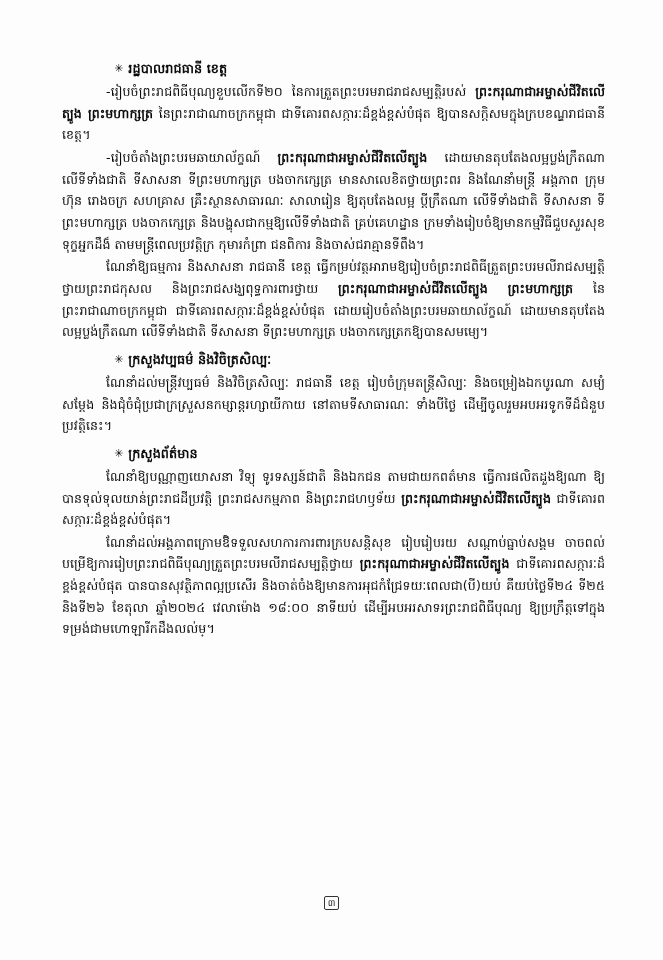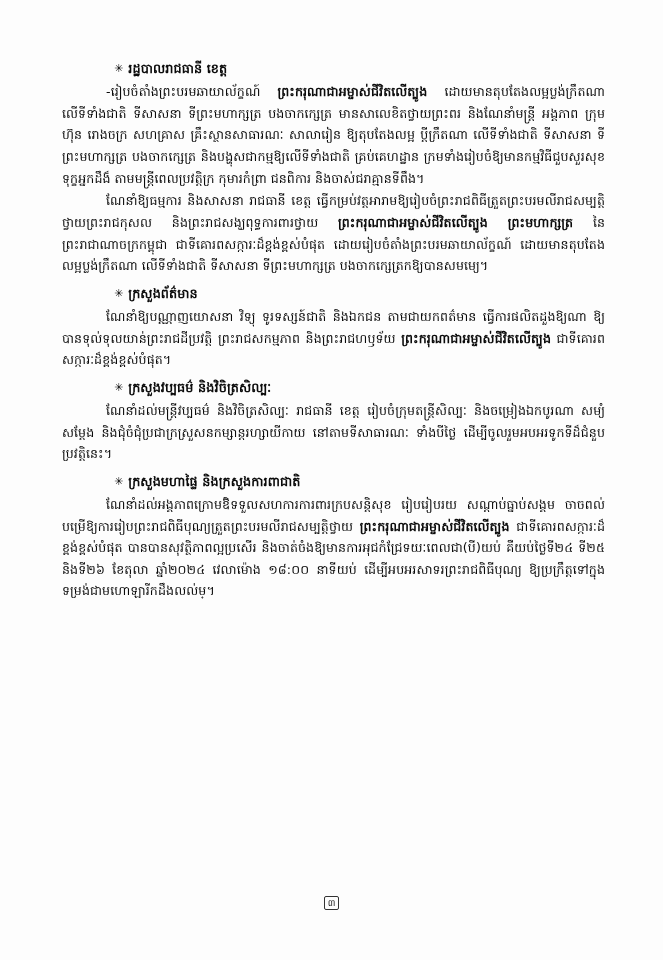--- a/index.html
+++ b/index.html
@@ -77,45 +77,43 @@
 </head>
 <body>
 
 <div class="page">
   <div class="doc-body">
 
     <div class="section">
       <div class="heading">
         <span class="star">✳</span><span>រដ្ឋបាលរាជធានី ខេត្ត</span>
       </div>
+      <p class="para dash"><span>-រៀបចំព្រះរាជពិធីបុណ្យខួបលើកទី២០ នៃការត្រួតព្រះបរមរាជរាជសម្បត្តិរបស់ </span><span class="b">ព្រះករុណាជាអម្ចាស់ជីវិតលើត្បូង ព្រះមហាក្សត្រ</span><span> នៃព្រះរាជាណាចក្រកម្ពុជា ជាទីគោរពសក្ការៈដ៏ខ្ពង់ខ្ពស់បំផុត ឱ្យបានសក្តិសមក្នុងក្របខណ្ឌរាជធានី ខេត្ត។</span></p>
       <p class="para dash"><span>-រៀបចំតាំងព្រះបរមឆាយាល័ក្ខណ៍ </span><span class="b">ព្រះករុណាជាអម្ចាស់ជីវិតលើត្បូង</span><span> ដោយមានតុបតែងលម្អប្លង់ក្រឹតណា លើទីទាំងជាតិ ទីសាសនា ទីព្រះមហាក្សត្រ បងចាកក្សេត្រ មានសាលេខិតថ្វាយព្រះពរ និងណែនាំមន្ត្រី អង្គភាព ក្រុមហ៊ុន រោងចក្រ សហគ្រាស គ្រឹះស្ថានសាធារណៈ សាលារៀន ឱ្យតុបតែងលម្អ ប្តីក្រឹតណា លើទីទាំងជាតិ ទីសាសនា ទីព្រះមហាក្សត្រ បងចាកក្សេត្រ និងបង្ហុសជាកម្មឱ្យលើទីទាំងជាតិ គ្រប់គេហដ្ឋាន ក្រមទាំងរៀបចំឱ្យមានកម្មវិធីជួបសួរសុខទុក្ខអ្នកដឹង៏ តាមមន្ត្រីពេលប្រវត្តិក្រ កុមារកំព្រា ជនពិការ និងចាស់ជរាគ្មានទីពឹង។</span></p>
     </div>
 
     <div class="section">
       <p class="para"><span>ណែនាំឱ្យធម្មការ និងសាសនា រាជធានី ខេត្ត ធ្វើកម្រប់វត្តអារាមឱ្យរៀបចំព្រះរាជពិធីត្រួតព្រះបរមលីរាជសម្បត្តិថ្វាយព្រះរាជកុសល និងព្រះរាជសង្ឃពុទ្ធការពារថ្វាយ </span><span class="b">ព្រះករុណាជាអម្ចាស់ជីវិតលើត្បូង ព្រះមហាក្សត្រ</span><span> នៃព្រះរាជាណាចក្រកម្ពុជា ជាទីគោរពសក្ការៈដ៏ខ្ពង់ខ្ពស់បំផុត ដោយរៀបចំតាំងព្រះបរមឆាយាល័ក្ខណ៍ ដោយមានតុបតែងលម្អប្លង់ក្រឹតណា លើទីទាំងជាតិ ទីសាសនា ទីព្រះមហាក្សត្រ បងចាកក្សេត្រកឱ្យបានសមម្យេ។</span></p>
-    </div>
-
-    <div class="section">
-      <div class="heading">
-        <span class="star">✳</span><span>ក្រសួងព័ត៌មាន</span>
-      </div>
-      <p class="para"><span>ណែនាំឱ្យបណ្ណាញយោសនា វិទ្យុ ទូរទស្សន៍ជាតិ និងឯកជន តាមជាយកពត៌មាន ធ្វើការផលិតដួងឱ្យណា ឱ្យបានទុល់ទុលយាន់ព្រះរាជដីប្រវត្តិ ព្រះរាជសកម្មភាព និងព្រះរាជហឫទ័យ </span><span class="b">ព្រះករុណាជាអម្ចាស់ជីវិតលើត្បូង</span><span> ជាទីគោរពសក្ការៈដ៏ខ្ពង់ខ្ពស់បំផុត។</span></p>
     </div>
 
     <div class="section">
       <div class="heading">
         <span class="star">✳</span><span>ក្រសួងវប្បធម៌ និងវិចិត្រសិល្បៈ</span>
       </div>
       <p class="para"><span>ណែនាំដល់មន្ត្រីវប្បធម៌ និងវិចិត្រសិល្បៈ រាជធានី ខេត្ត រៀបចំក្រុមតន្ត្រីសិល្បៈ និងចម្រៀងឯកបូរណា សម្យំ សម្ដែង និងជុំចំជុំប្រជាក្រស្រួសនកម្សាន្តរហ្សាយីកាយ នៅតាមទីសាធារណៈ ទាំងបីថ្ងៃ ដើម្បីចូលរួមអបអរទូកទីដ៏ជំនួបប្រវត្តិនេះ។</span><span class="b"></span><span></span></p>
     </div>
 
     <div class="section">
       <div class="heading">
-        <span class="star">✳</span><span>ក្រសួងមហាផ្ទៃ និងក្រសួងការពាជាតិ</span>
+        <span class="star">✳</span><span>ក្រសួងព័ត៌មាន</span>
       </div>
+      <p class="para"><span>ណែនាំឱ្យបណ្ណាញយោសនា វិទ្យុ ទូរទស្សន៍ជាតិ និងឯកជន តាមជាយកពត៌មាន ធ្វើការផលិតដួងឱ្យណា ឱ្យបានទុល់ទុលយាន់ព្រះរាជដីប្រវត្តិ ព្រះរាជសកម្មភាព និងព្រះរាជហឫទ័យ </span><span class="b">ព្រះករុណាជាអម្ចាស់ជីវិតលើត្បូង</span><span> ជាទីគោរពសក្ការៈដ៏ខ្ពង់ខ្ពស់បំផុត។</span></p>
+    </div>
+
+    <div class="section">
       <p class="para"><span>ណែនាំដល់អង្គភាពក្រោមឱិទទួលសហការការពារក្របសន្តិសុខ រៀបរៀបរយ សណ្ដាប់ធ្នាប់សង្គម ចាចពល់ បម្រើឱ្យការរៀបព្រះរាជពិធីបុណ្យត្រួតព្រះបរមលីរាជសម្បត្តិថ្វាយ </span><span class="b">ព្រះករុណាជាអម្ចាស់ជីវិតលើត្បូង</span><span> ជាទីគោរពសក្ការៈដ៏ខ្ពង់ខ្ពស់បំផុត បានបានសុវត្ថិភាពល្អប្រសើរ និងចាត់ចំងឱ្យមានការអុជកំជ្រែទយៈពេលជា(បី)យប់ គឺយប់ថ្ងៃទី២៤ ទី២៥ និងទី២៦ ខែតុលា ឆ្នាំ២០២៤ វេលាម៉ោង ១៨:០០ នាទីយប់ ដើម្បីអបអរសាទរព្រះរាជពិធីបុណ្យ ឱ្យប្រក្រឹត្តទៅក្នុងទម្រង់ជាមហោឡារីកដឹងលល់ម្។</span></p>
     </div>
 
   </div>
 
   <div class="footer-mark">
     <span>៣</span>
   </div>
 </div>
 

